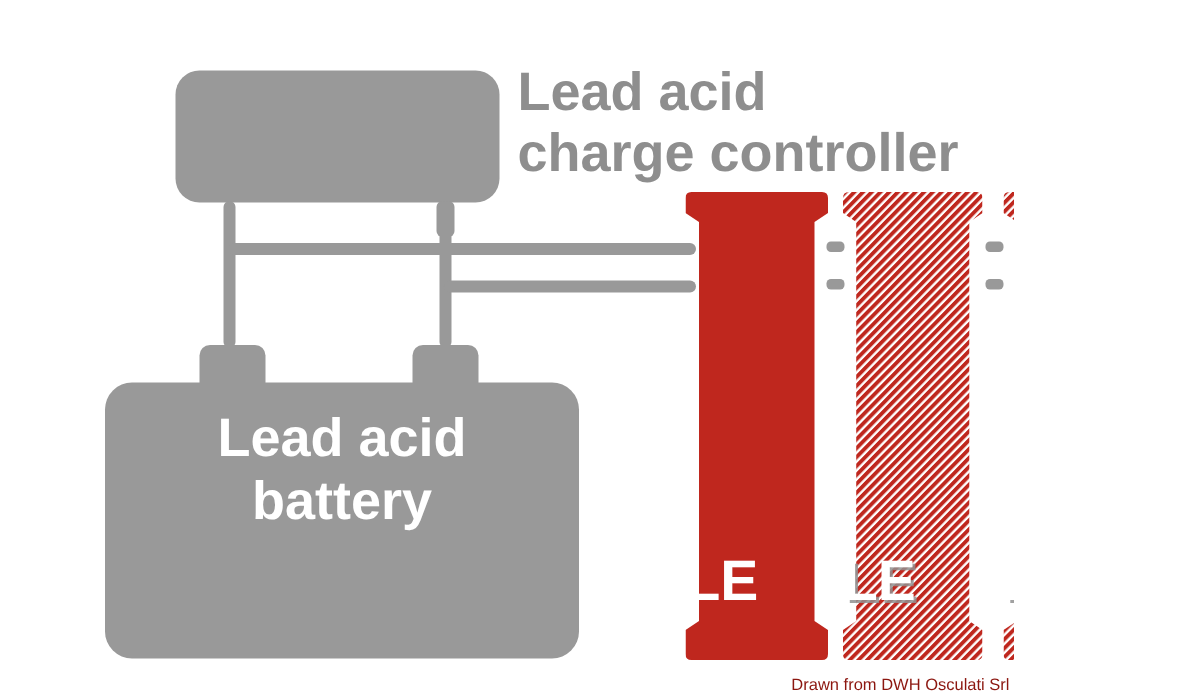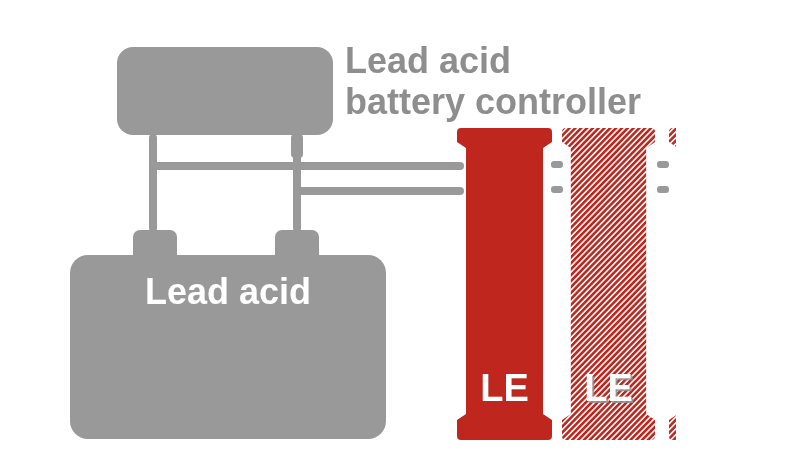--- a/index.html
+++ b/index.html
@@ -36,21 +36,21 @@
   }
 
   
   .bar { position:absolute; top:128px; height:312px; }
   .bar svg { position:absolute; left:0; top:0; width:100%; height:100%; display:block; }
   .bar.solid use { fill:var(--red,#bf271e); }
   .bar.hatched use { fill:url(#hatch); }
   .hatch-bg { fill:var(--white,#fff); }
   .hatch-stripe { fill:var(--red,#bf271e); }
   .bar-label {
-    position:absolute; left:0; right:0; bottom:33px; text-align:center;
+    position:absolute; left:0; right:0; bottom:33px; text-align:left;
     color:var(--white,#fff); font-weight:bold; font-size:38px; line-height:38px;
   }
   .bar.hatched .bar-label { text-shadow:2px 2px 0 rgba(145,145,145,0.85); }
 
   
   .dash {
     position:absolute; width:12px; height:7px;
     background:var(--gray,#999); border-radius:3px;
   }
 
@@ -70,34 +70,35 @@
         <rect class="hatch-bg" x="0" y="0" width="4.2" height="4.2"></rect>
         <rect class="hatch-stripe" x="0" y="0" width="2.6" height="4.2"></rect>
       </pattern>
       <path id="tube" d="M4,0 L91,0 Q95,0 95,4 L95,14 L86,20 L86,286 L95,292 L95,308 Q95,312 91,312 L4,312 Q0,312 0,308 L0,292 L9,286 L9,20 L0,14 L0,4 Q0,0 4,0 Z"></path>
     </defs>
   </svg>
 
   <div class="ctrl-box"></div>
   <div class="ctrl-label">
     <div>Lead acid</div>
-    <div>battery controller</div>
+    <div>charge controller</div>
   </div>
 
   <div class="wire" style="left:149px; top:134px; width:8px; height:98px;"></div>
   <div class="wire" style="left:291px; top:134px; width:12px; height:24px;"></div>
   <div class="wire" style="left:293px; top:134px; width:8px; height:98px;"></div>
   <div class="wire" style="left:152px; top:162px; width:312px; height:8px;"></div>
   <div class="wire" style="left:296px; top:187px; width:168px; height:8px;"></div>
 
   <div class="terminal" style="left:133px;"></div>
   <div class="terminal" style="left:275px;"></div>
   <div class="bat-box"></div>
   <div class="bat-label">
     <div>Lead acid</div>
+    <div>battery</div>
   </div>
 
   <div class="bar solid" style="left:457px; width:95px;">
     <svg viewBox="0 0 95 312" preserveAspectRatio="none">
         <use href="#tube"></use>
       </svg>
     <div class="bar-label">LE</div>
   </div>
   <div class="bar hatched" style="left:562px; width:93px;">
     <svg viewBox="0 0 95 312" preserveAspectRatio="none">
@@ -110,14 +111,15 @@
         <use href="#tube"></use>
       </svg>
     <div class="bar-label">LE</div>
   </div>
 
   <div class="dash" style="left:551px; top:161px;"></div>
   <div class="dash" style="left:551px; top:186px;"></div>
   <div class="dash" style="left:657px; top:161px;"></div>
   <div class="dash" style="left:657px; top:186px;"></div>
 
+  <div class="credit">Drawn from DWH Osculati Srl</div>
 
 </div>
 
 </body></html>

